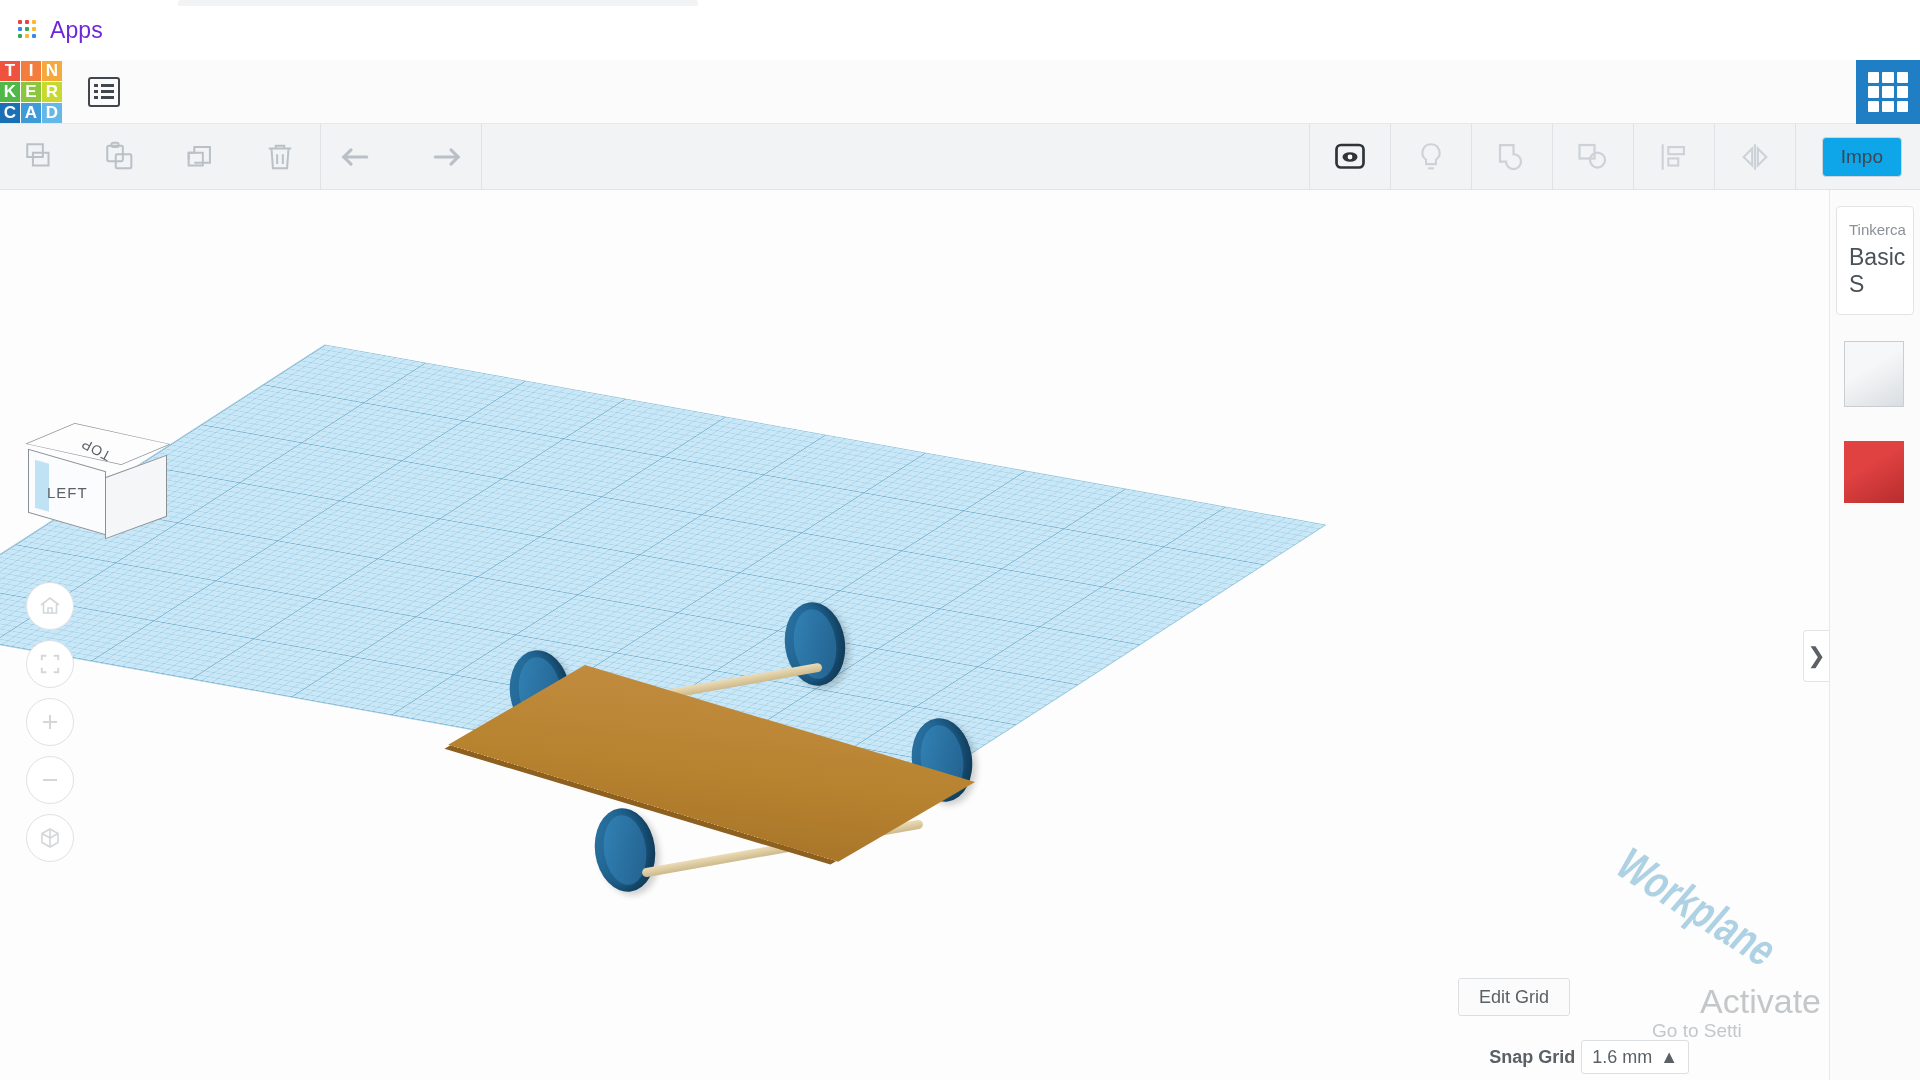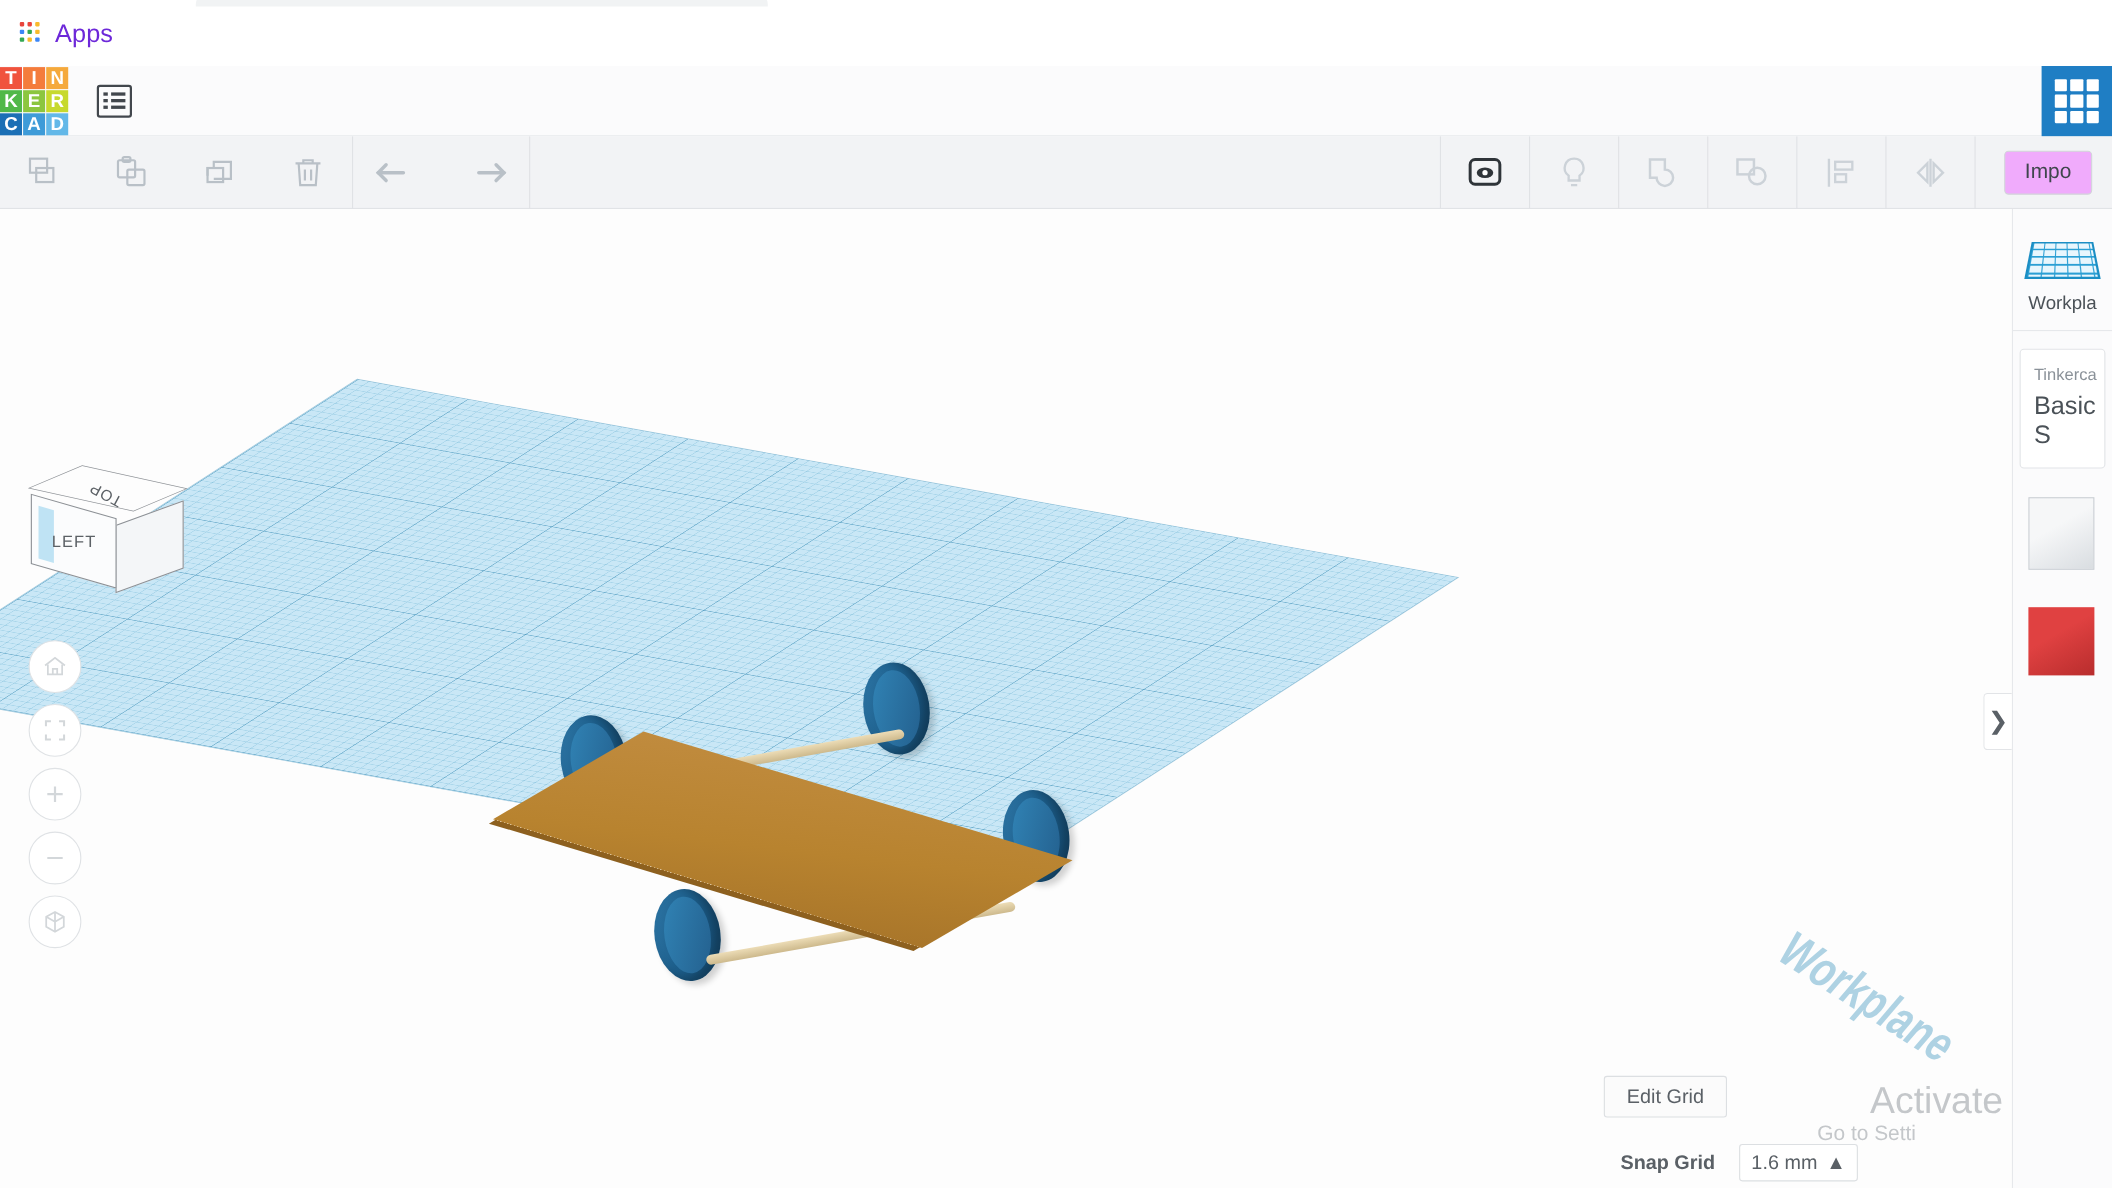--- a/index.html
+++ b/index.html
@@ -97,21 +97,21 @@
     display: flex; align-items: center; justify-content: center;
   }
   .tb-sep { width: 1px; height: 66px; background: #e0e2e5; }
   .tb-spacer { flex: 1; }
   .tb-btn svg { display: block; }
   .tb-btn.dark svg { color: #2f3439; }
   .import-btn {
     margin-left: 26px; margin-right: 18px;
     height: 40px; padding: 0 18px;
     border: 1px solid #d2d5d9; border-radius: 4px;
-    background: #f0abfc; color: #3f464d; font-size: 19px;
+    background: #0ea5e9; color: #3f464d; font-size: 19px;
     display: flex; align-items: center;
   }
 
   
   .canvas {
     position: absolute; left: 0; top: 190px;
     width: 1829px; height: 890px;
     background: #fdfdfd;
     overflow: hidden;
   }
@@ -257,21 +257,21 @@
   
   .edit-grid-btn {
     position: absolute; right: 259px; bottom: 64px;
     height: 38px; padding: 0 20px;
     background: #fbfbfb; border: 1px solid #dcdfe2; border-radius: 3px;
     display: flex; align-items: center;
     font-size: 18px; color: #5a6066;
   }
   .snap-row {
     position: absolute; right: 140px; bottom: 6px;
-    display: flex; align-items: center; gap: 22px;
+    display: flex; align-items: center; gap: 6px;
   }
   .snap-label { font-size: 18px; color: #5a6066; font-weight: 600; }
   .snap-select {
     height: 34px; padding: 0 10px;
     border: 1px solid #dcdfe2; border-radius: 3px; background: #fff;
     font-size: 18px; color: #5a6066;
     display: flex; align-items: center; gap: 8px;
   }
   .watermark {
     position: absolute; right: 8px; bottom: 38px;
@@ -502,24 +502,20 @@
 
   <div class="watermark">
     <div class="w1">Activate</div>
     <div class="w2">Go to Setti</div>
   </div>
 </div>
 
 <div class="collapse-arrow">❯</div>
 
 <div class="right-panel">
-  <div class="rp-workplane">
-    <div class="rp-wp-icon"></div>
-    <div class="rp-label">Workpla</div>
-  </div>
 
   <div class="rp-card">
     <div class="sub">Tinkerca</div>
     <div class="ttl">Basic S</div>
   </div>
 
   <div class="rp-shape">
     <div class="shape-box"></div>
     <div class="shape-red"></div>
   </div>

